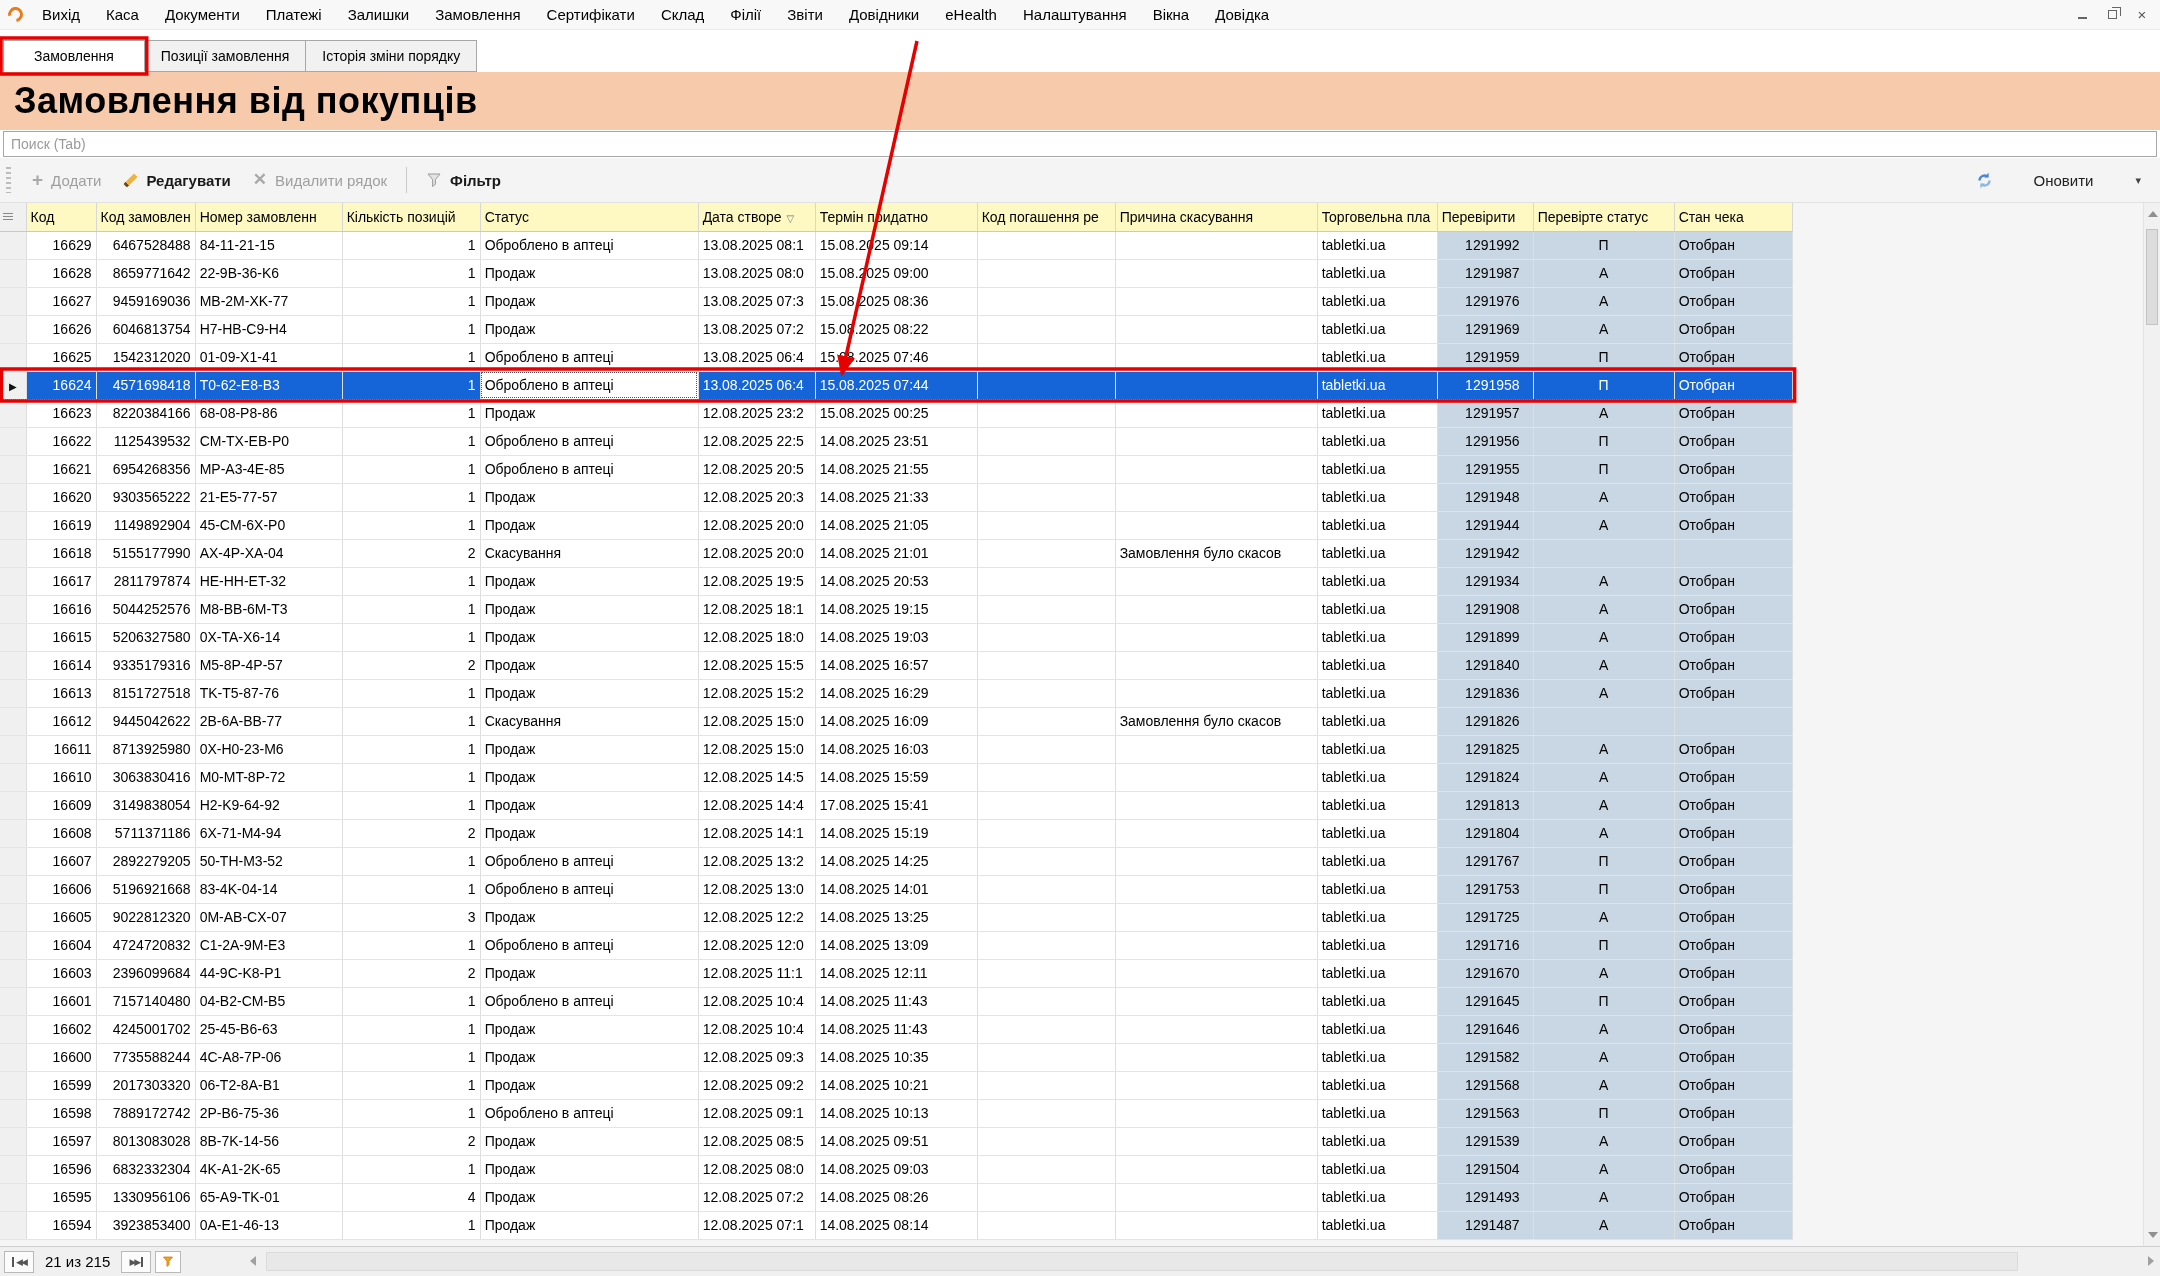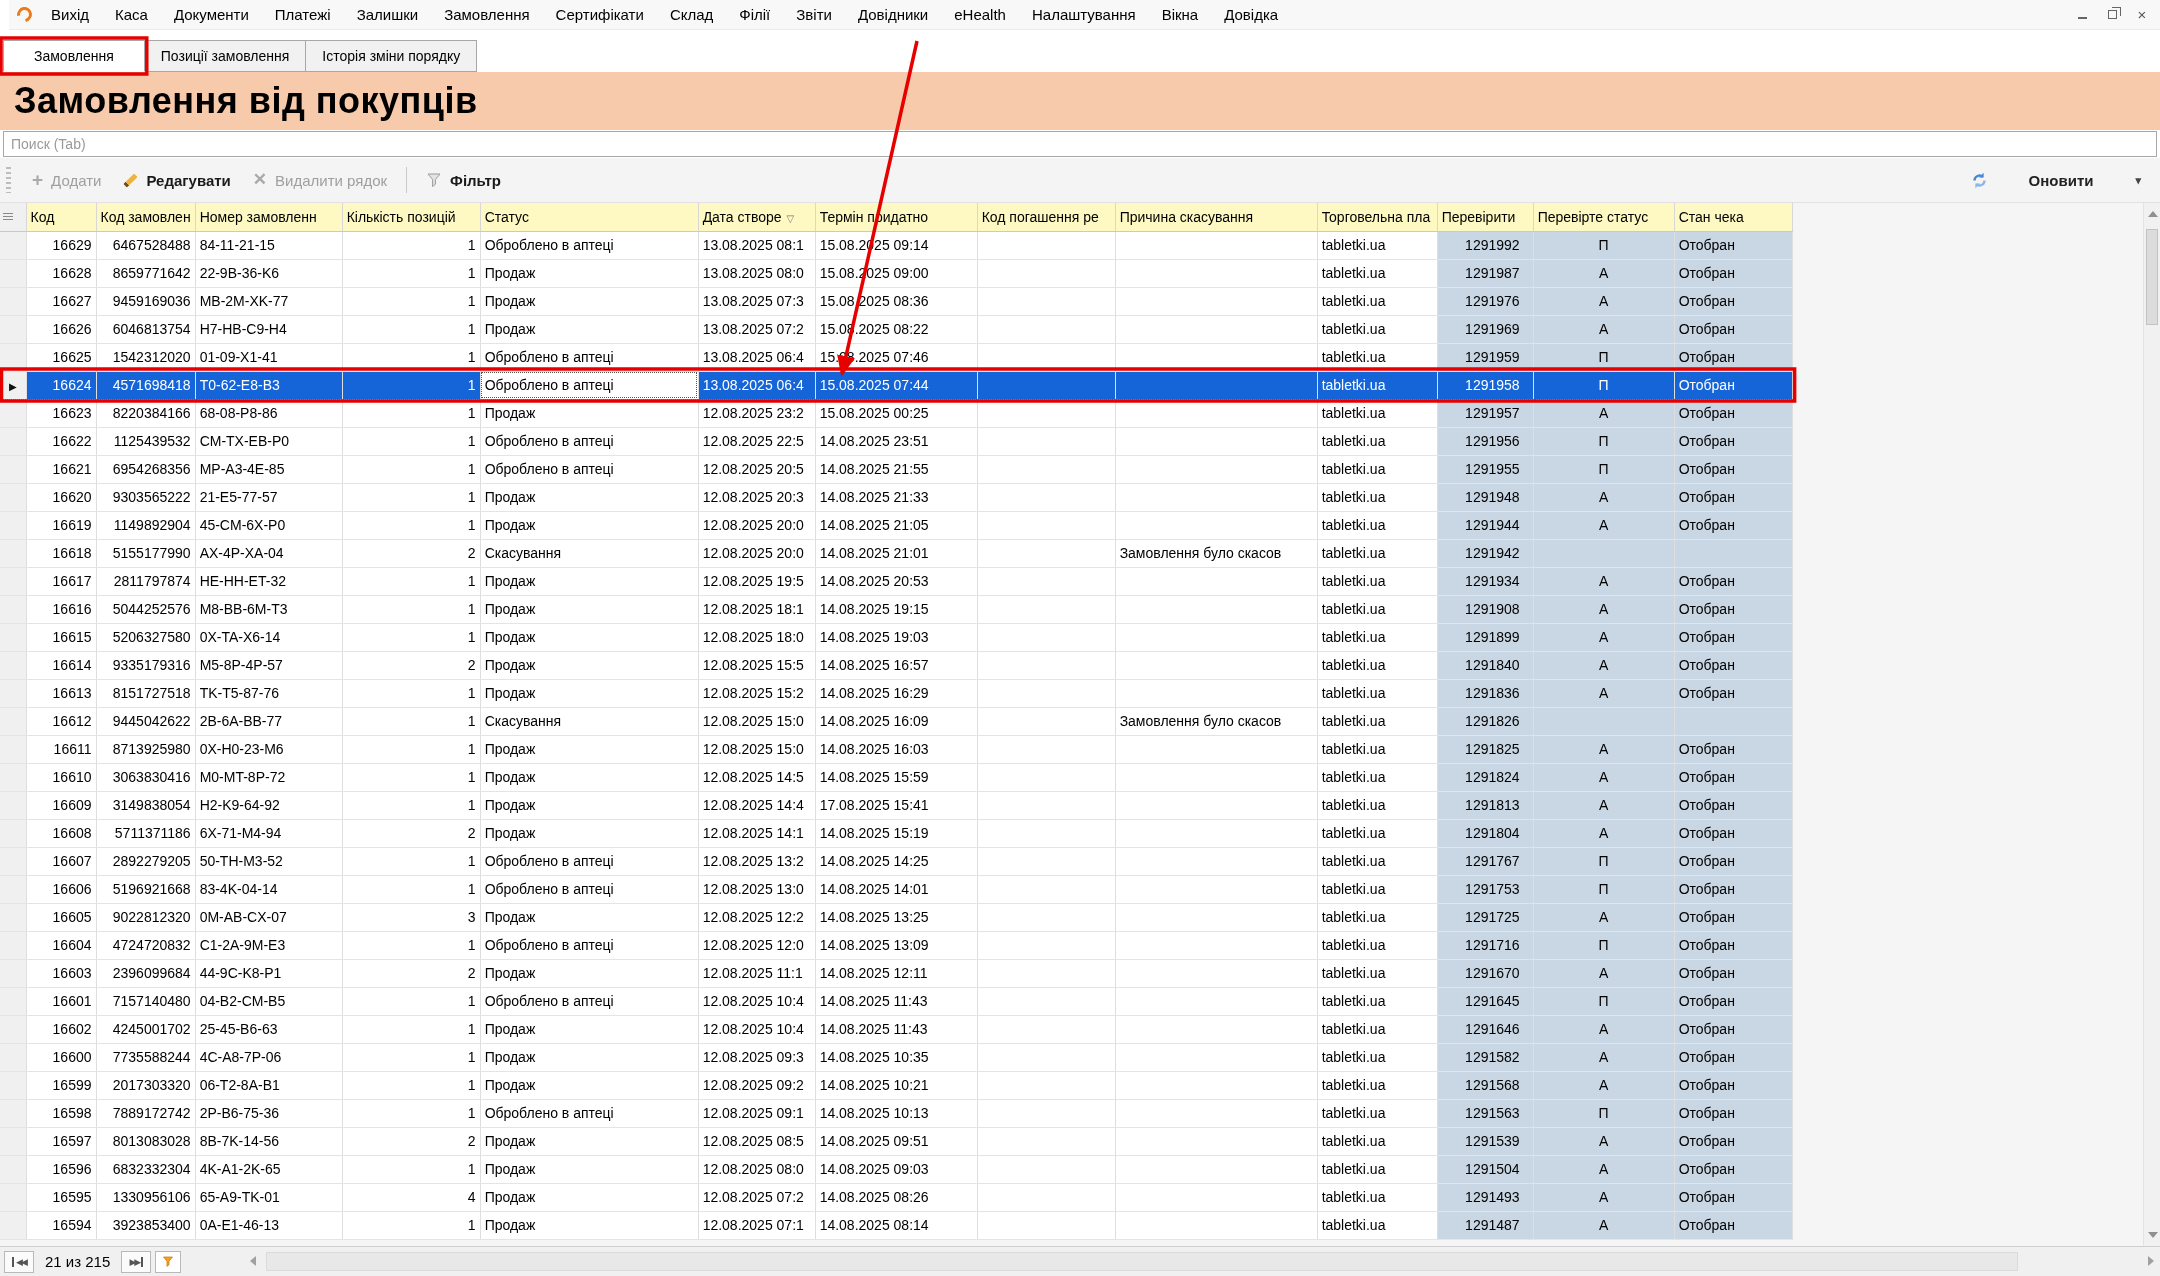--- a/index.html
+++ b/index.html
@@ -5,21 +5,21 @@
   * { box-sizing: border-box; }
   html,body { margin:0; padding:0; }
   body {
     width:2160px; height:1276px; overflow:hidden; position:relative;
     font-family:"Liberation Sans", sans-serif; background:#fff; color:#000;
   }
 
   
   .menubar {
     height:30px; display:flex; align-items:center; background:#f8f8f8;
-    padding-left:6px; border-bottom:1px solid #ececec;margin-left:9px;
+    padding-left:6px; border-bottom:1px solid #ececec;
   }
   .app-icon {
     width:15px; height:15px; border-radius:50%;
     border:3px solid #ec7b19; border-bottom-color:transparent;
     transform:rotate(35deg); margin:0 6px 0 2px; flex:0 0 auto;
   }
   #menu-items { display:flex; align-items:center; }
   .menu-item { font-size:15px; padding:4px 13px; white-space:nowrap; }
   .win-controls { margin-left:auto; display:flex; align-items:center; gap:14px; padding-right:10px; }
   .win-btn { border:none; background:none; padding:0; width:16px; height:16px;
@@ -54,21 +54,21 @@
   .grip { width:5px; height:26px; margin:0 10px 0 2px;
     background:repeating-linear-gradient(to bottom,#bdbdbd 0 2px, transparent 2px 5px); }
   .tbtn { display:flex; align-items:center; gap:8px; border:none; background:transparent;
     font-size:15px; font-weight:bold; color:#1a1a1a; padding:4px 11px; font-family:inherit; }
   .tbtn.disabled { color:#9f9f9f; font-weight:normal; }
   .plus-glyph { font-size:19px; font-weight:bold; color:#a9a9a9; line-height:14px; }
   .x-glyph { font-size:17px; font-weight:bold; color:#a9a9a9; line-height:14px; }
   .pencil { width:15px; height:5px; background:linear-gradient(to right,#6b4a2f 0 3px,#f0b43c 3px); transform:rotate(-45deg); border-radius:1px; }
   .vsep { width:1px; height:26px; background:#c9c9c9; margin:0 8px; }
   .spacer { flex:1; }
-  .refresh-btn { font-weight:bold; color:#222;gap:40px; }
+  .refresh-btn { font-weight:normal; color:#222;gap:40px; }
   .dd-glyph { font-size:11px; color:#444; margin-left:2px; }
 
   
   .gridwrap { position:absolute; top:203px; left:0; right:0; bottom:30px; background:#f5f5f5; overflow:hidden; }
   table.grid { border-collapse:collapse; table-layout:fixed; background:#fff; }
   table.grid th {
     height:28px; background:#fef9c3; border-right:1px solid #d7d7d7; border-bottom:1px solid #c9c9c9;
     font-weight:normal; font-size:14px; text-align:left; padding:0 4px; white-space:nowrap; overflow:hidden;
   }
   table.grid th.ind { background:#f0f0f0; padding:0 3px; }

